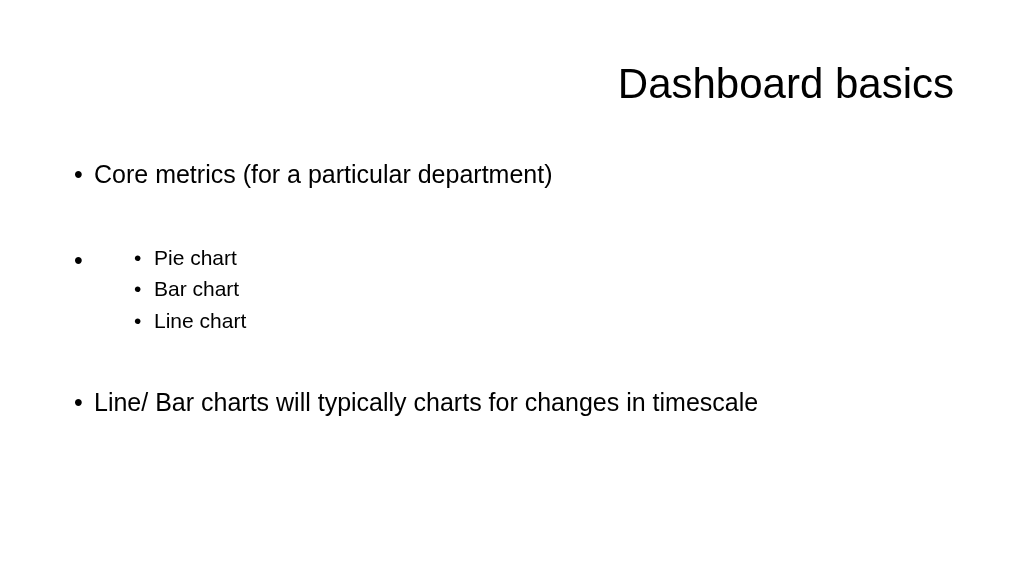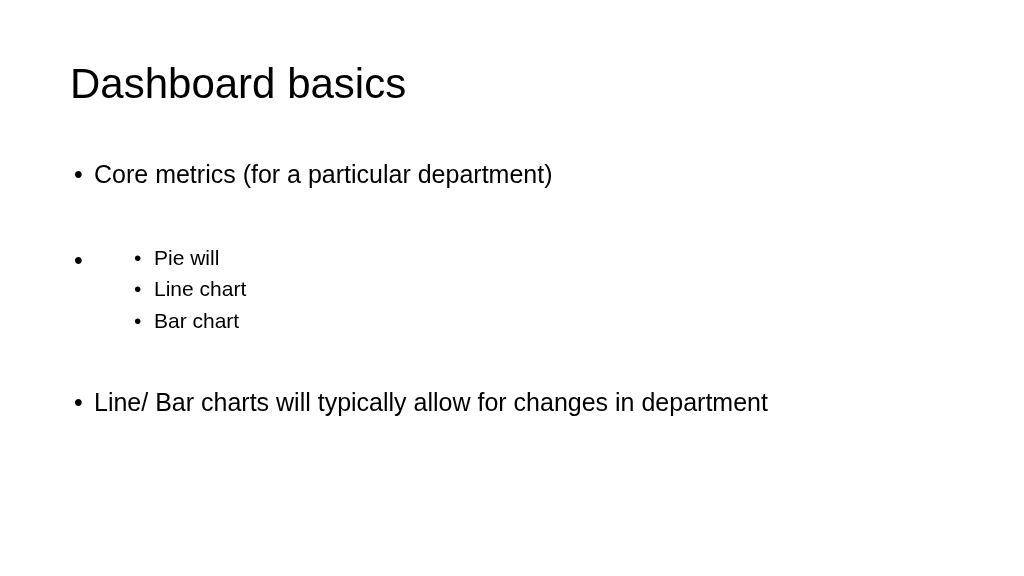--- a/index.html
+++ b/index.html
@@ -12,20 +12,21 @@
       height: 576px;
       background: #ffffff;
       font-family: 'Segoe UI', Tahoma, Geneva, Verdana, sans-serif;
       color: #000000;
       padding: 60px 70px;
     }
     .slide-title {
       font-size: 42px;
       font-weight: 400;
       margin-bottom: 40px;
+      text-align: right;
     }
     .bullets-level-1 {
       list-style: none;
       padding-left: 0;
     }
     .bullets-level-1 > li {
       font-size: 25px;
       line-height: 1.5;
       padding-left: 24px;
       position: relative;
@@ -61,26 +62,26 @@
 
 <h1 class="slide-title">Dashboard basics</h1>
 
 <ul class="bullets-level-1">
   <li>
     <span>Core metrics (for a particular department)</span>
   </li>
   <li>
     <ul class="bullets-level-2">
       <li>
-        <span>Pie will</span>
+        <span>Pie chart</span>
+      </li>
+      <li>
+        <span>Bar chart</span>
       </li>
       <li>
         <span>Line chart</span>
       </li>
-      <li>
-        <span>Bar chart</span>
-      </li>
     </ul>
   </li>
   <li>
-    <span>Line/ Bar charts will typically allow for changes in department</span>
+    <span>Line/ Bar charts will typically charts for changes in timescale</span>
   </li>
 </ul>
 
 </body></html>

